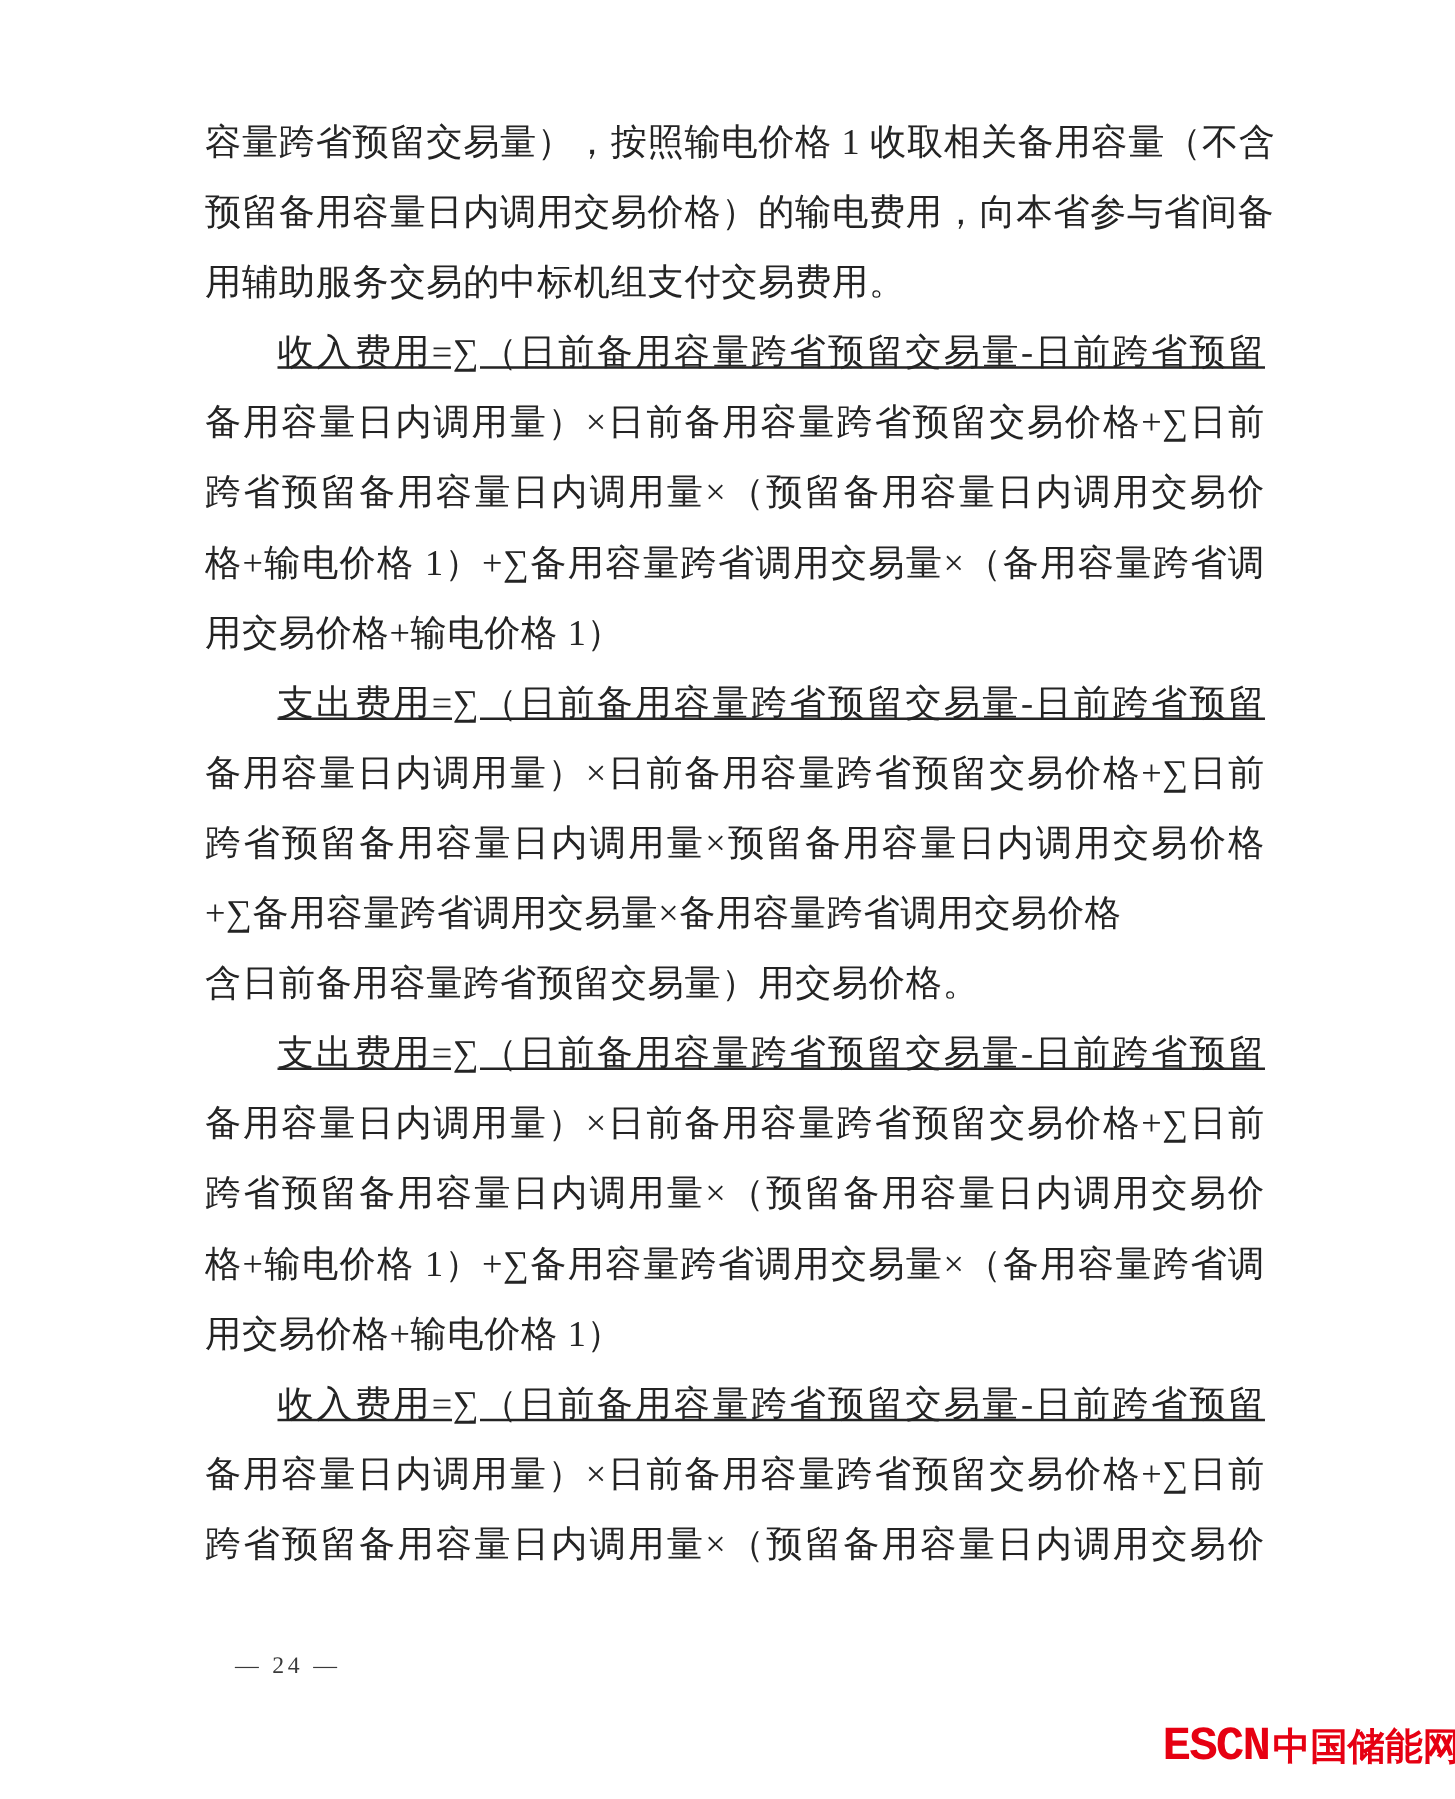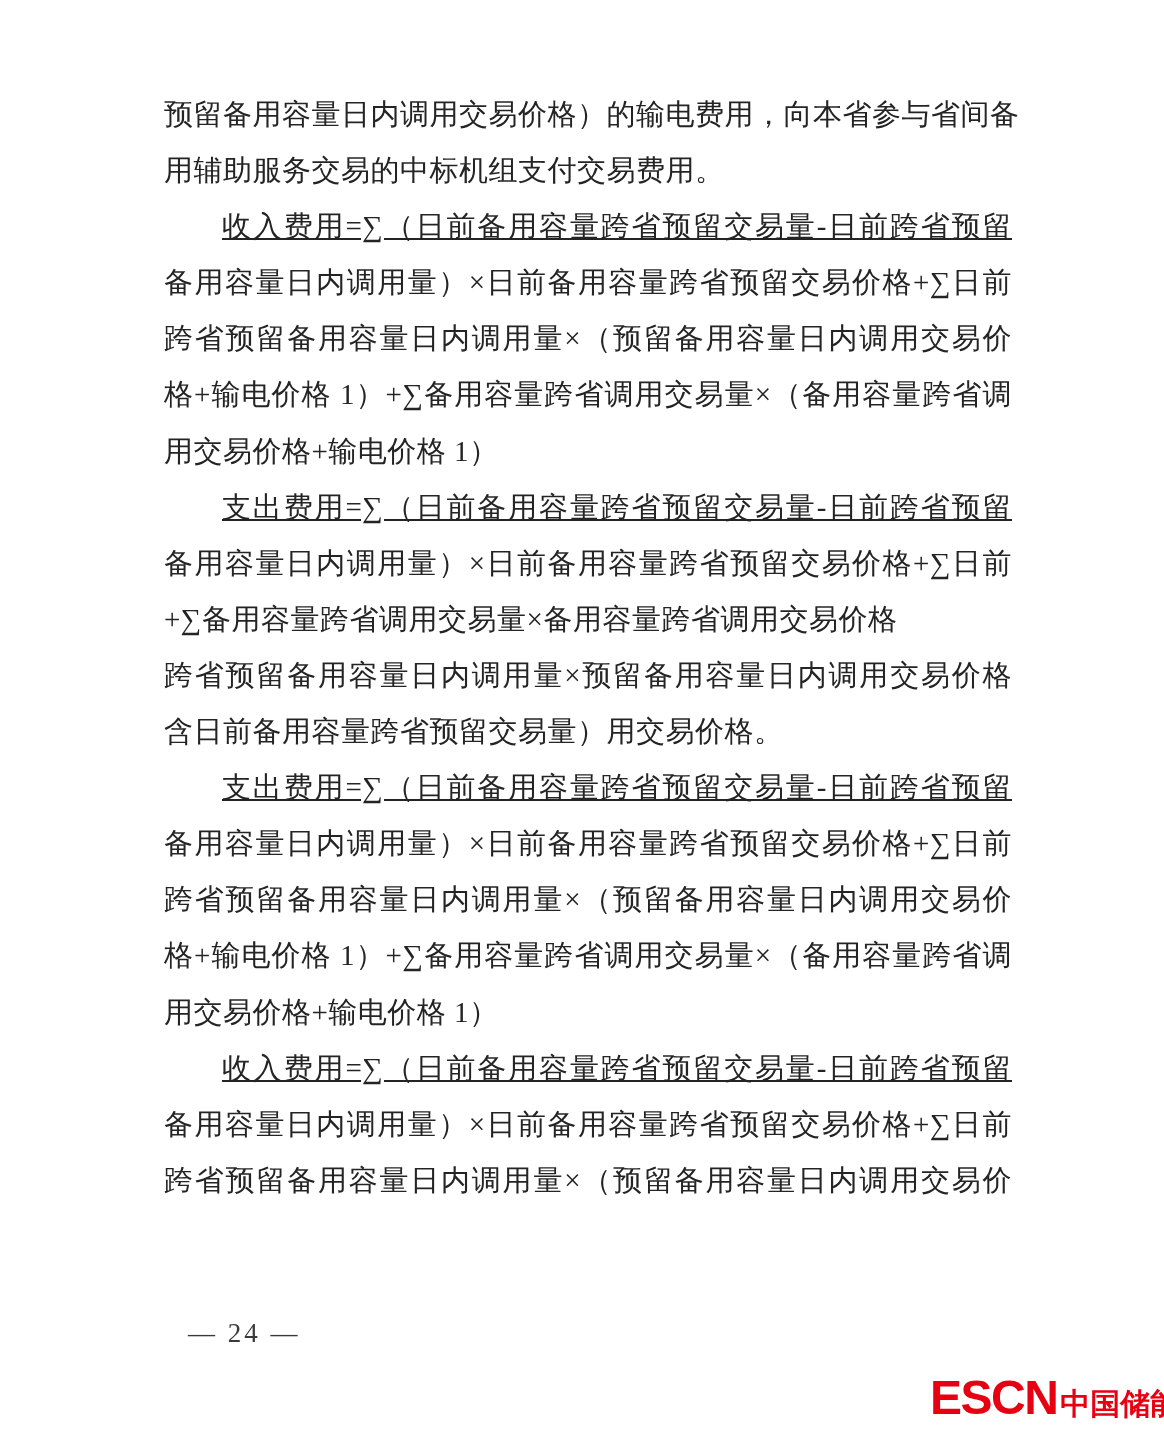--- a/index.html
+++ b/index.html
@@ -41,66 +41,67 @@
     text-align-last: justify;
   }
   .ind {
     text-indent: 58px;
     text-decoration: underline;
   }
   .pagenum {
     position: absolute;
     left: 188px;
     top: 1316px;
-    font-size: 27px;
+    font-size: 19px;
     line-height: 34px;
     color: #3a3a3a;
     letter-spacing: 3px;
   }
   .watermark {
     position: absolute;
     left: 930px;
     top: 1379px;
     display: flex;
     align-items: baseline;
     white-space: nowrap;
   }
   .wm-latin {
-    font-family: Liberation Sans, sans-serif;
+    font-family: Liberation Mono, monospace;
     font-weight: 800;
-    font-size: 48px;
+    font-size: 38px;
     line-height: 38px;
     letter-spacing: -1.5px;
   }
   .wm-cjk {
     font-family: "Liberation Sans", "DejaVu Sans", sans-serif;
     font-weight: 800;
     font-size: 30px;
     line-height: 30px;
     margin-left: 3px;
     letter-spacing: 0;
   }
 </style>
 </head>
 <body>
 
 <div class="page">
 
   <div class="doc">
+    <div class="line j">容量跨省预留交易量），按照输电价格 1 收取相关备用容量（不含</div>
     <div class="line j">预留备用容量日内调用交易价格）的输电费用，向本省参与省间备</div>
     <div class="line">用辅助服务交易的中标机组支付交易费用。</div>
     <div class="line j ind">收入费用=∑（日前备用容量跨省预留交易量-日前跨省预留</div>
     <div class="line j">备用容量日内调用量）×日前备用容量跨省预留交易价格+∑日前</div>
     <div class="line j">跨省预留备用容量日内调用量×（预留备用容量日内调用交易价</div>
     <div class="line j">格+输电价格 1）+∑备用容量跨省调用交易量×（备用容量跨省调</div>
     <div class="line">用交易价格+输电价格 1）</div>
     <div class="line j ind">支出费用=∑（日前备用容量跨省预留交易量-日前跨省预留</div>
     <div class="line j">备用容量日内调用量）×日前备用容量跨省预留交易价格+∑日前</div>
+    <div class="line j">跨省预留备用容量日内调用量×预留备用容量日内调用交易价格</div>
     <div class="line">+∑备用容量跨省调用交易量×备用容量跨省调用交易价格</div>
-    <div class="line j">跨省预留备用容量日内调用量×预留备用容量日内调用交易价格</div>
     <div class="line">含日前备用容量跨省预留交易量）用交易价格。</div>
     <div class="line j ind">支出费用=∑（日前备用容量跨省预留交易量-日前跨省预留</div>
     <div class="line j">备用容量日内调用量）×日前备用容量跨省预留交易价格+∑日前</div>
     <div class="line j">跨省预留备用容量日内调用量×（预留备用容量日内调用交易价</div>
     <div class="line j">格+输电价格 1）+∑备用容量跨省调用交易量×（备用容量跨省调</div>
     <div class="line">用交易价格+输电价格 1）</div>
     <div class="line j ind">收入费用=∑（日前备用容量跨省预留交易量-日前跨省预留</div>
     <div class="line j">备用容量日内调用量）×日前备用容量跨省预留交易价格+∑日前</div>
     <div class="line j">跨省预留备用容量日内调用量×（预留备用容量日内调用交易价</div>
   </div>

